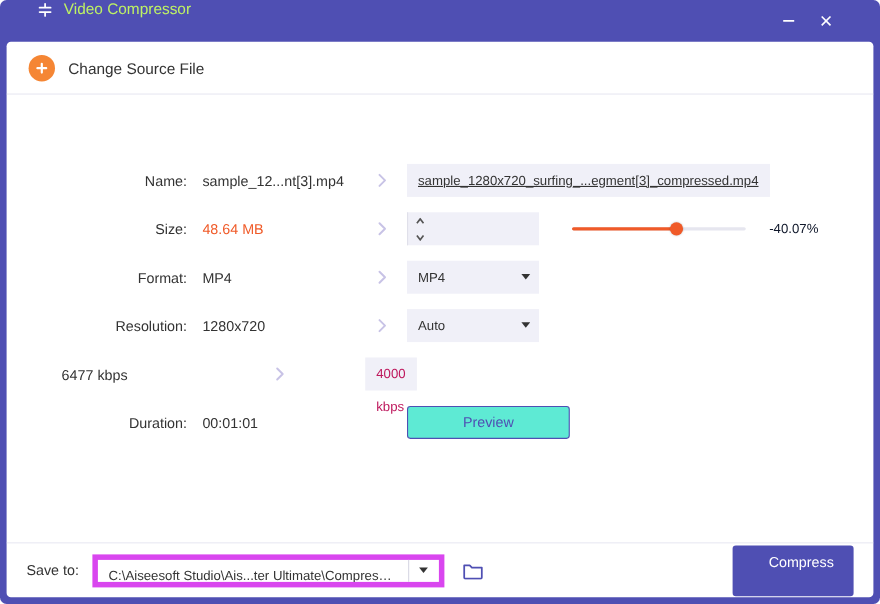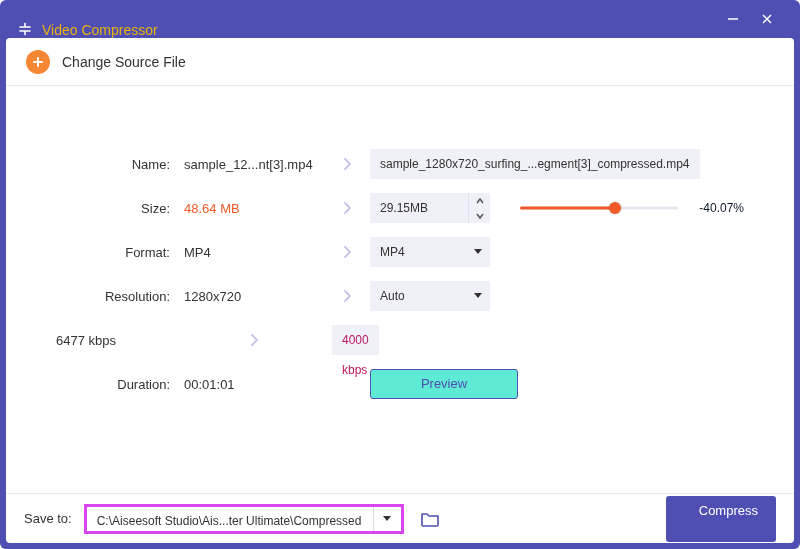--- a/index.html
+++ b/index.html
@@ -17,23 +17,23 @@
     height: 549px;
     background: #4f4fb3;
     border-radius: 6px;
     padding: 0;
     display: flex;
     flex-direction: column;
   }
   .titlebar {
     height: 38px;
     display: flex;
-    align-items: flex-end;
-    color: #eab308;
-    padding: 0 16px;
+    align-items: flex-start;
+    color: #bef264;
+    padding: 0 32px;
     font-size: 14px;
   }
   .titlebar .app-icon {
     width: 18px; height: 18px;
     display: inline-flex; align-items:center; justify-content:center;
     margin-right: 8px;
   }
   .titlebar-spacer { flex: 1; }
   .titlebar .win-btn {
     width: 34px; height: 38px;
@@ -104,20 +104,21 @@
     background: #f0f0f8;
     border: none;
     padding: 0 10px;
     font-size: 12px;
     color: #333;
     width: 330px;
     white-space: nowrap;
     overflow: hidden;
     text-overflow: ellipsis;
     line-height: 30px;
+    text-decoration: underline;
   }
   .spinner {
     display:flex; width:120px; height:30px;
     background:#f0f0f8;
   }
   .spinner .val { flex:1; padding:0 10px; line-height:30px; font-size:12px; color:#333; }
   .spinner .arrows {
     width:22px; display:flex; flex-direction:column; border-left:1px solid #e0e0ea;
   }
   .spinner .arrows div {
@@ -176,21 +177,21 @@
     height: 50px;
     border-top: 1px solid #e8e8f2;
     display:flex; align-items:center;
     padding: 0 18px;
     gap: 12px;
     margin-top: 21px;
   }
   .footer .save-label { color:#333; font-size:13px; }
   .footer .path-select {
     display:flex; height:30px; width:320px;
-    border:3px solid #d946ef; background:#fff;
+    border:5px solid #d946ef; background:#fff;
   }
   .footer .path-select .val {
     flex:1; padding:0 10px; line-height:28px; font-size:12px; color:#333;
     overflow:hidden; white-space:nowrap; text-overflow:ellipsis;
   }
   .footer .path-select .caret {
     width:28px; border-left:1px solid #d8d8e4;
     display:flex; align-items:center; justify-content:center;
   }
   .footer .folder-btn {
@@ -270,21 +271,20 @@
       <div class="row">
         <div class="label">Size:</div>
         <div class="srcval accent">48.64 MB</div>
         <div class="arrow-cell">
           <svg width="10" height="14" viewBox="0 0 10 14">
               <path d="M3 2 L8 7 L3 12" stroke="#c8c3e6" stroke-width="1.8" fill="none" stroke-linecap="round" stroke-linejoin="round"></path>
             </svg>
         </div>
         <div class="outcell">
           <div class="spinner">
-            <div class="val">29.15MB</div>
             <div class="arrows">
               <div>
                   <svg width="8" height="6" viewBox="0 0 8 6">
                     <path d="M1 5 L4 1 L7 5" stroke="#555" stroke-width="1.5" fill="none"></path>
                   </svg>
                 </div>
               <div>
                   <svg width="8" height="6" viewBox="0 0 8 6">
                     <path d="M1 1 L4 5 L7 1" stroke="#555" stroke-width="1.5" fill="none"></path>
                   </svg>

